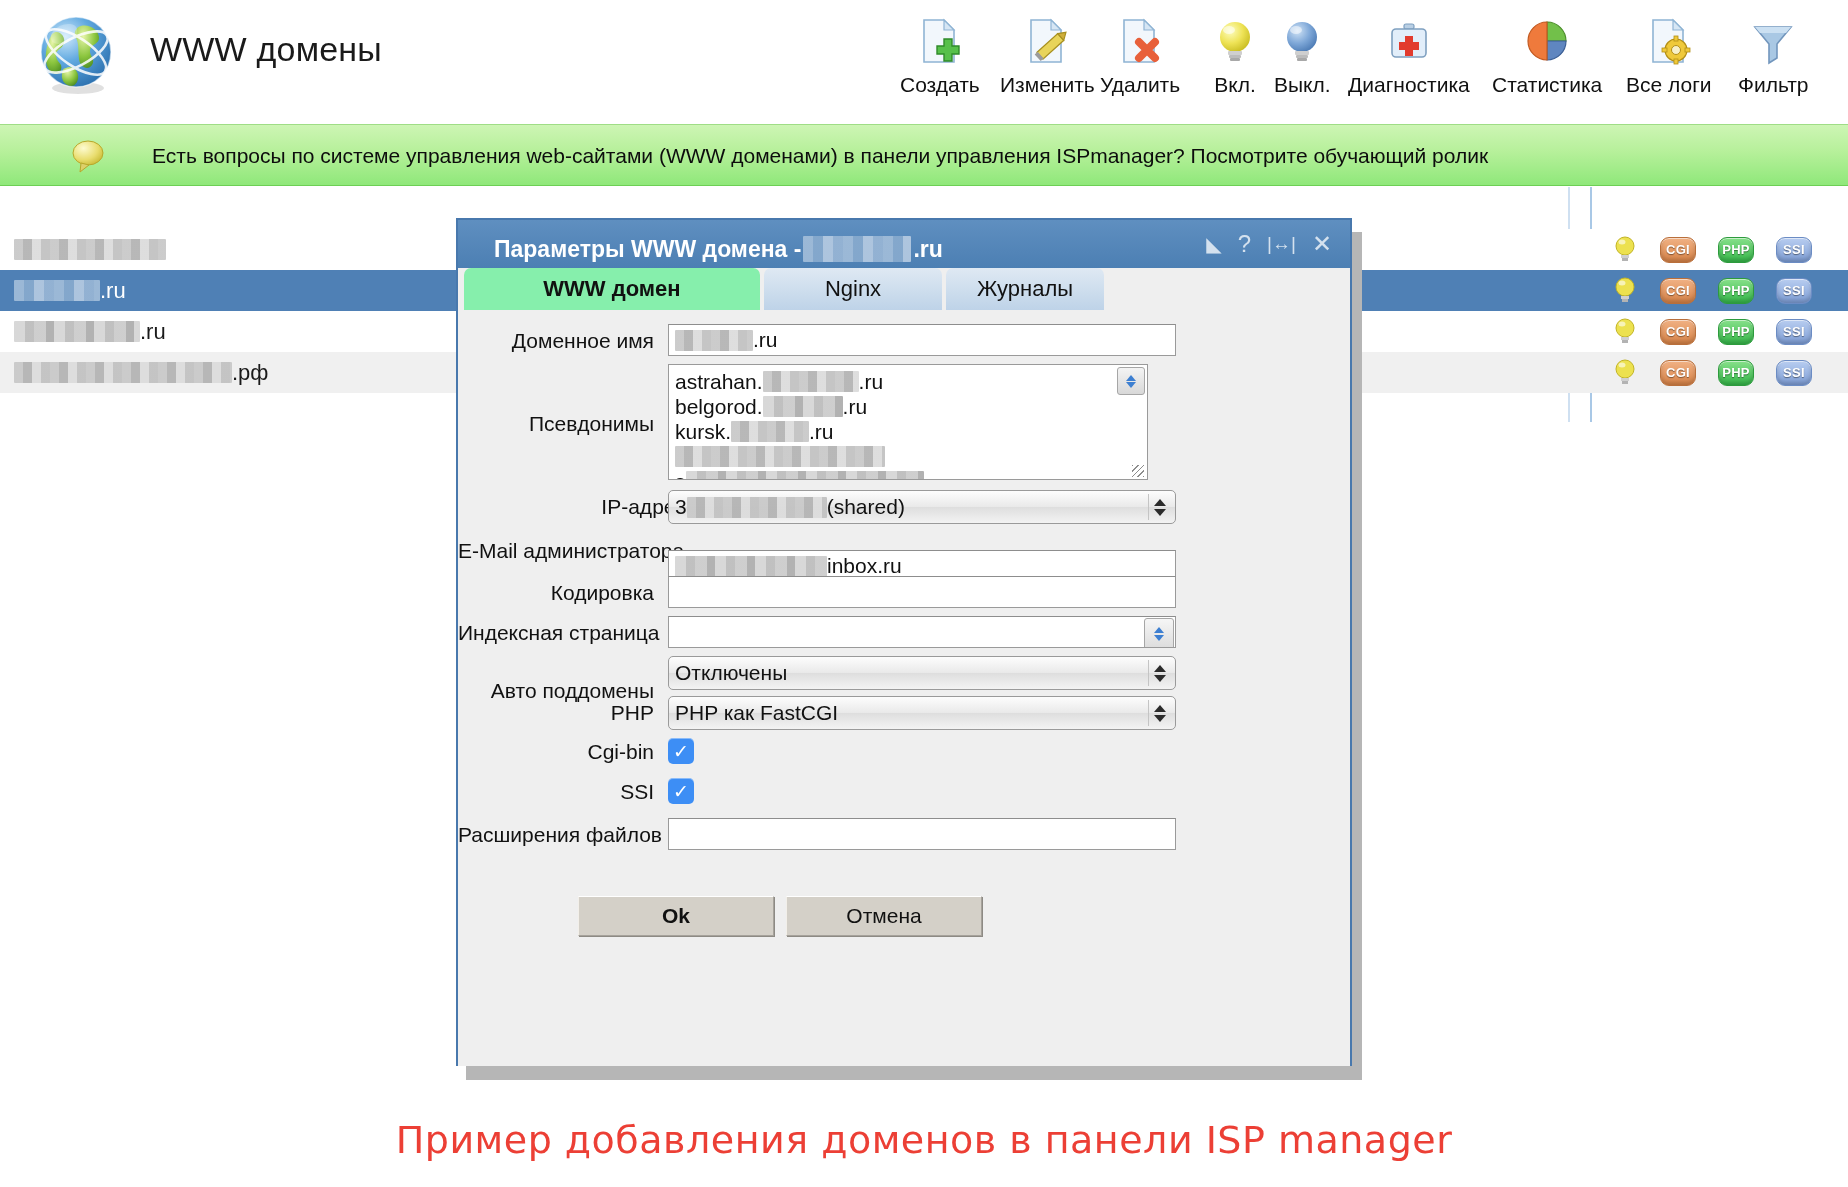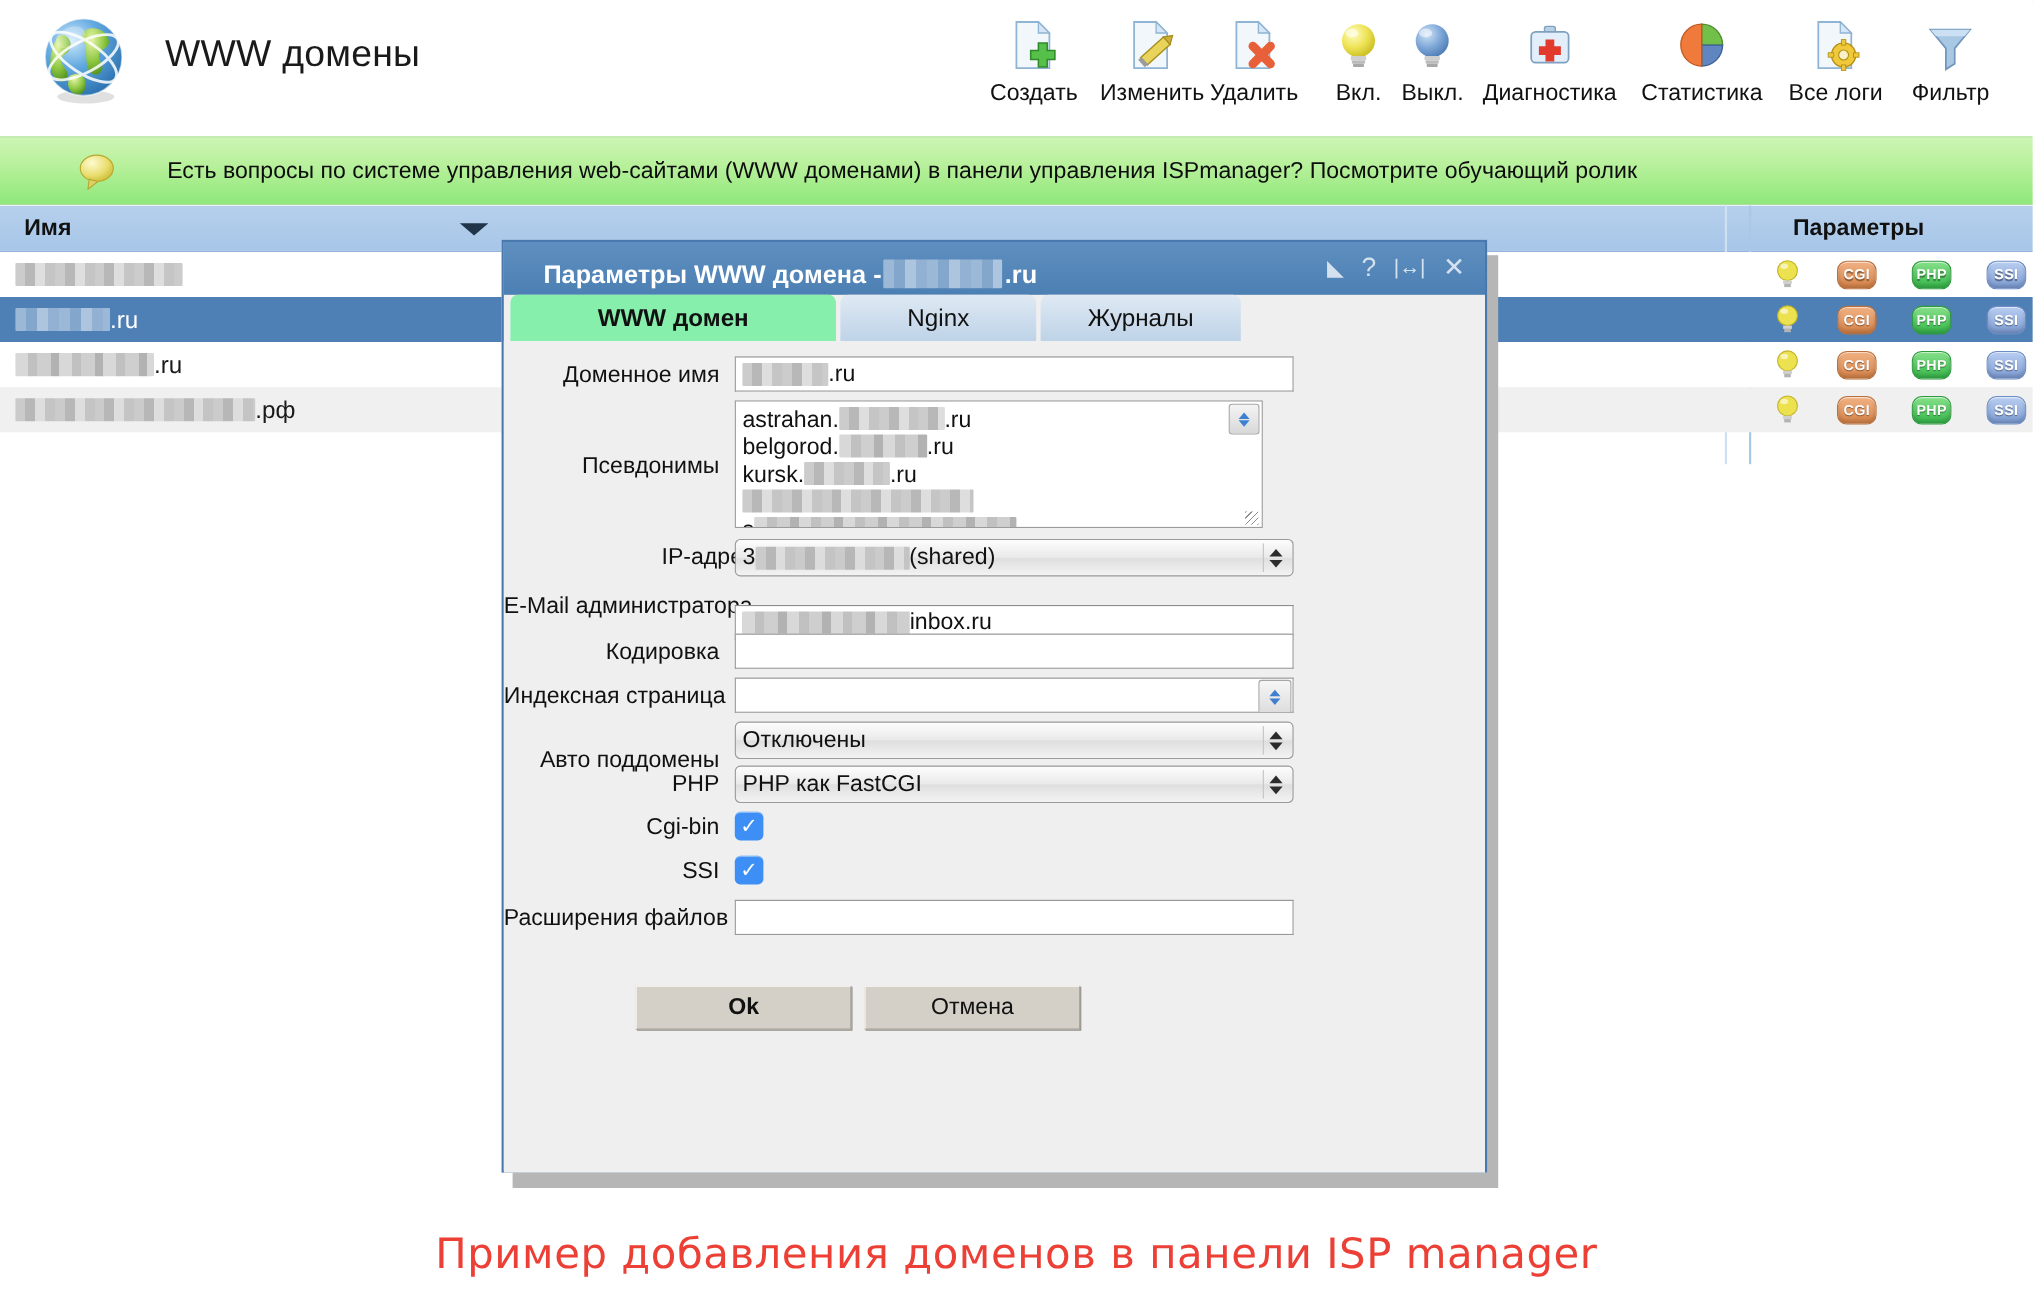--- a/index.html
+++ b/index.html
@@ -80,21 +80,21 @@
 
   
   .redact{display:inline-block;height:21px;vertical-align:-3px;
     background:repeating-linear-gradient(90deg,#c9c9c9 0 9px,#b4b4b4 9px 18px,#dcdcdc 18px 27px,#c2c2c2 27px 36px);
     border-radius:1px;opacity:.95;}
   .redact.r2{background:repeating-linear-gradient(90deg,#d6d6d6 0 11px,#bdbdbd 11px 20px,#cccccc 20px 32px,#aeaeae 32px 40px);}
   .redact.blue{background:repeating-linear-gradient(90deg,#9fbbd8 0 10px,#86a9cd 10px 20px,#b2c8e0 20px 30px,#96b4d4 30px 40px);}
   .redact.tall{height:26px;vertical-align:-5px;}
 
   
-  .params{position:absolute;left:1612px;top:0;height:41px;display:flex;align-items:center;gap:32px;}
+  .params{position:absolute;left:1612px;top:0;height:41px;display:flex;align-items:center;gap:22px;}
   .bulb-sm{width:26px;height:30px;position:relative;}
   .badge{
     width:36px;height:26px;border-radius:9px;display:flex;align-items:center;justify-content:center;
     font-size:13px;font-weight:bold;color:#fff;letter-spacing:.3px;
     text-shadow:0 1px 1px rgba(0,0,0,.45);
     box-shadow:inset 0 1px 0 rgba(255,255,255,.55), inset 0 -3px 4px rgba(0,0,0,.18);
     box-sizing:border-box;
   }
   .badge.cgi{background:linear-gradient(to bottom,#f0b184,#d98448);border:1px solid #b96f3b;}
   .badge.php{background:linear-gradient(to bottom,#87e08a,#36b84a);border:1px solid #2d9b3d;}
@@ -395,25 +395,20 @@
           </defs>
         <ellipse cx="18" cy="14" rx="15" ry="12" fill="url(#bub)" stroke="#b7a82b" stroke-width="1"></ellipse>
         <path d="M11 24l-1 9 9-7z" fill="#ddd06a" stroke="#b7a82b" stroke-width="1"></path>
       </svg>
     </div>
     <div class="notice-text">Есть вопросы по системе управления web-сайтами (WWW доменами) в панели управления ISPmanager? Посмотрите обучающий ролик</div>
   </div>
 
   <div class="table">
 
-    <div class="thead">
-      <div class="th th-name">Имя</div>
-      <div class="sort-caret"></div>
-      <div class="th th-params">Параметры</div>
-    </div>
 
     <div class="col-div d1"></div>
     <div class="col-div d2"></div>
 
     <div class="trow plain" style="top:42px;">
       <div class="cell-name">
         <span class="redact" style="width:152px;"></span>
           <span></span>
       </div>
       <div class="params">
@@ -507,21 +502,21 @@
         <div class="dlg-ctrl" style="font-size:20px;">◣</div>
         <div class="dlg-ctrl">?</div>
         <div class="dlg-ctrl" style="font-size:19px;">|↔|</div>
         <div class="dlg-ctrl">✕</div>
       </div>
     </div>
 
     <div class="tabs">
       <div class="tab active" style="left:6px;width:296px;">WWW домен</div>
       <div class="tab inactive" style="left:306px;width:178px;">Nginx</div>
-      <div class="tab inactive" style="left:488px;width:182px;">Журналы</div>
+      <div class="tab inactive" style="left:488px;width:158px;">Журналы</div>
     </div>
 
     <div class="dlg-body">
 
       <div class="frow" style="top:14px;height:32px;">
         <div class="flabel" style="top:5px;">Доменное имя</div>
         <div class="fctl txtinput" style="top:0;width:508px;">
           <span class="redact" style="width:78px;"></span>
             <span>.ru</span>
         </div>

